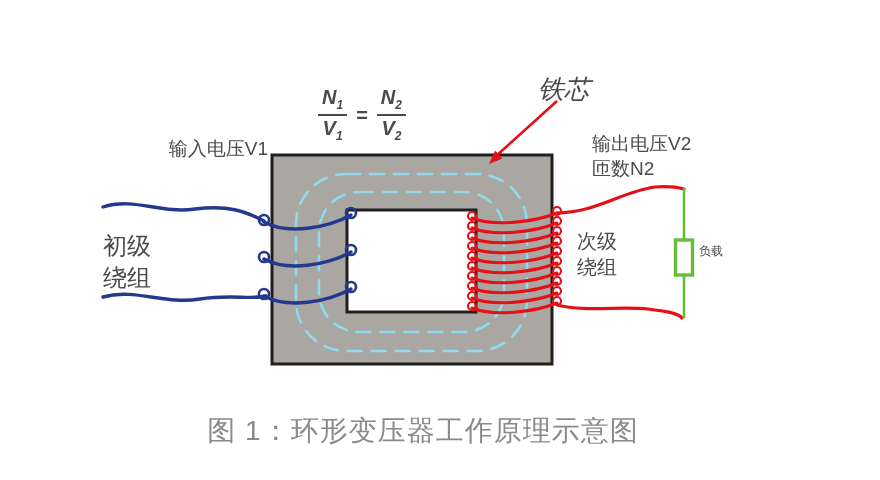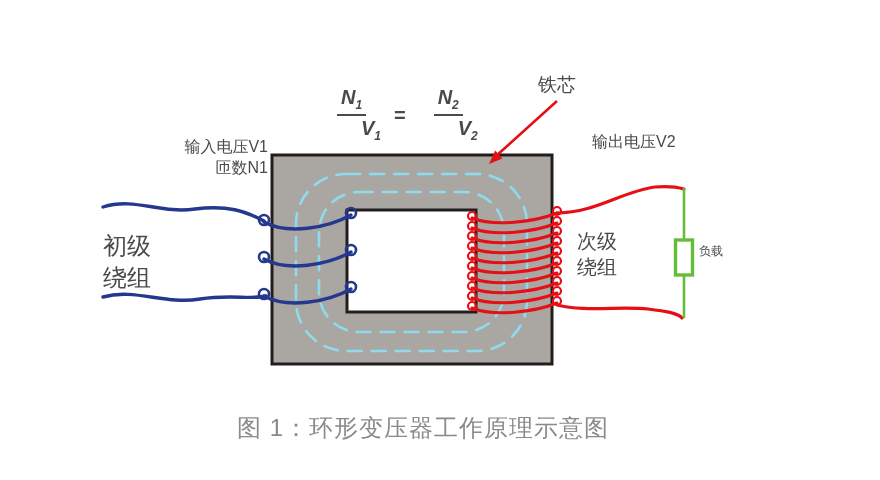--- a/index.html
+++ b/index.html
@@ -3,39 +3,39 @@
 <meta charset="utf-8">
 <style>
   html,body{margin:0;padding:0;background:#ffffff;}
   .stage{
     position:relative;width:880px;height:480px;background:#ffffff;overflow:hidden;
     font-family:"Liberation Sans", sans-serif;
     border-radius:23px;
   }
   .stage svg{position:absolute;left:0;top:0;}
   .lbl{
-    position:absolute;color:var(--label);font-size:16px;line-height:1.32;
+    position:absolute;color:var(--label);font-size:19px;line-height:1.32;
     white-space:nowrap;
   }
   .lbl div{white-space:nowrap;}
   .right{text-align:right;}
   .formula{
     position:absolute;left:318px;top:86px;display:flex;align-items:center;gap:9px;
     color:var(--label);font-style:italic;font-size:20px;font-weight:600;
   }
   .frac{display:flex;flex-direction:column;align-items:center;line-height:1.15;}
   .frac .num{border-bottom:2px solid var(--label);padding:0 4px 1px 4px;}
-  .frac .den{padding:1px 4px 0 4px;margin-left:39px;}
+  .frac .den{padding:1px 4px 0 4px;}
   .frac sub{font-size:0.60em;}
   .eq{font-style:normal;font-weight:600;transform:translateY(1px);}
   .caption{
     position:absolute;left:0;top:412px;width:846px;text-align:center;
-    color:var(--caption);font-size:24px;letter-spacing:1px;
+    color:var(--caption);font-size:28px;letter-spacing:1px;
   }
-  .core-lbl{font-size:19px;}
+  .core-lbl{font-size:26px;font-style:italic;}
   .load-lbl{font-size:12px;}
   
   .p-stroke{stroke:var(--primary);}
   .s-stroke{stroke:var(--secondary);}
   .l-stroke{stroke:var(--load);}
 </style>
 </head>
 <body>
 
 <div class="stage">
@@ -120,27 +120,27 @@
     </span>
     <span class="eq">=</span>
     <span class="frac">
       <span class="num"><span>N</span><sub>2</sub></span>
       <span class="den"><span>V</span><sub>2</sub></span>
     </span>
   </div>
 
   <div class="lbl right" style="left:118px;top:136px;width:150px;">
     <div>输入电压V1</div>
-    <div>匝数N1</div>
   </div>
 
   <div class="lbl core-lbl" style="left:538px;top:72px;">铁芯</div>
 
   <div class="lbl" style="left:592px;top:131px;">
     <div>输出电压V2</div>
+    <div>匝数N2</div>
   </div>
 
   <div class="lbl" style="left:103px;top:230px;font-size:24px;">
     <div>初级</div>
     <div>绕组</div>
   </div>
 
   <div class="lbl" style="left:577px;top:228px;font-size:20px;text-align:center;">
     <div>次级</div>
     <div>绕组</div>

